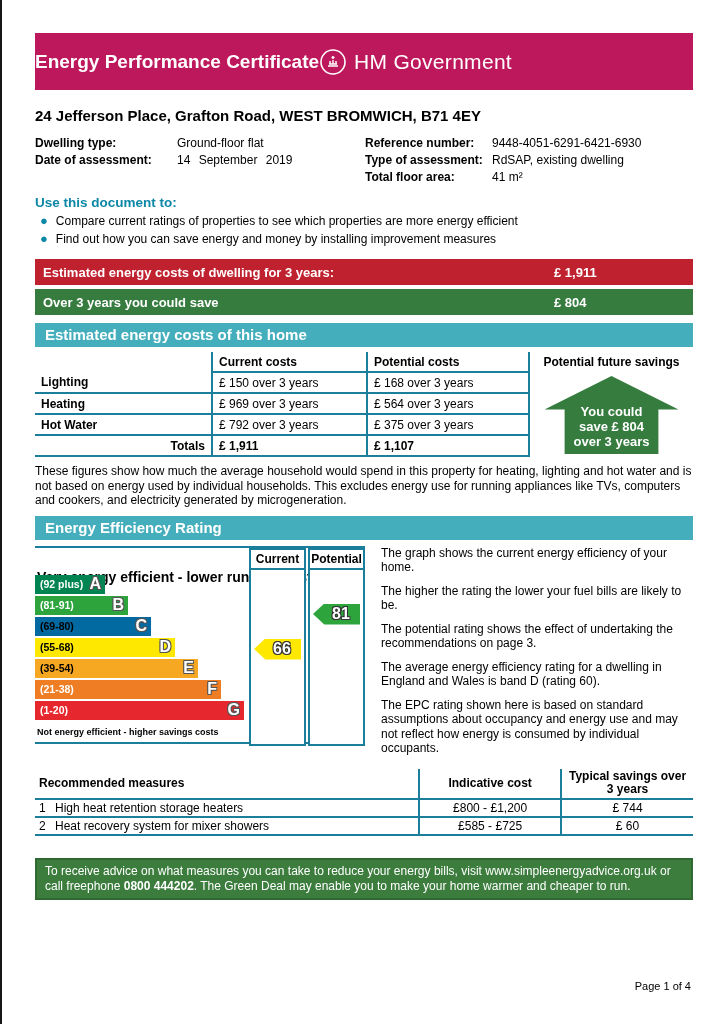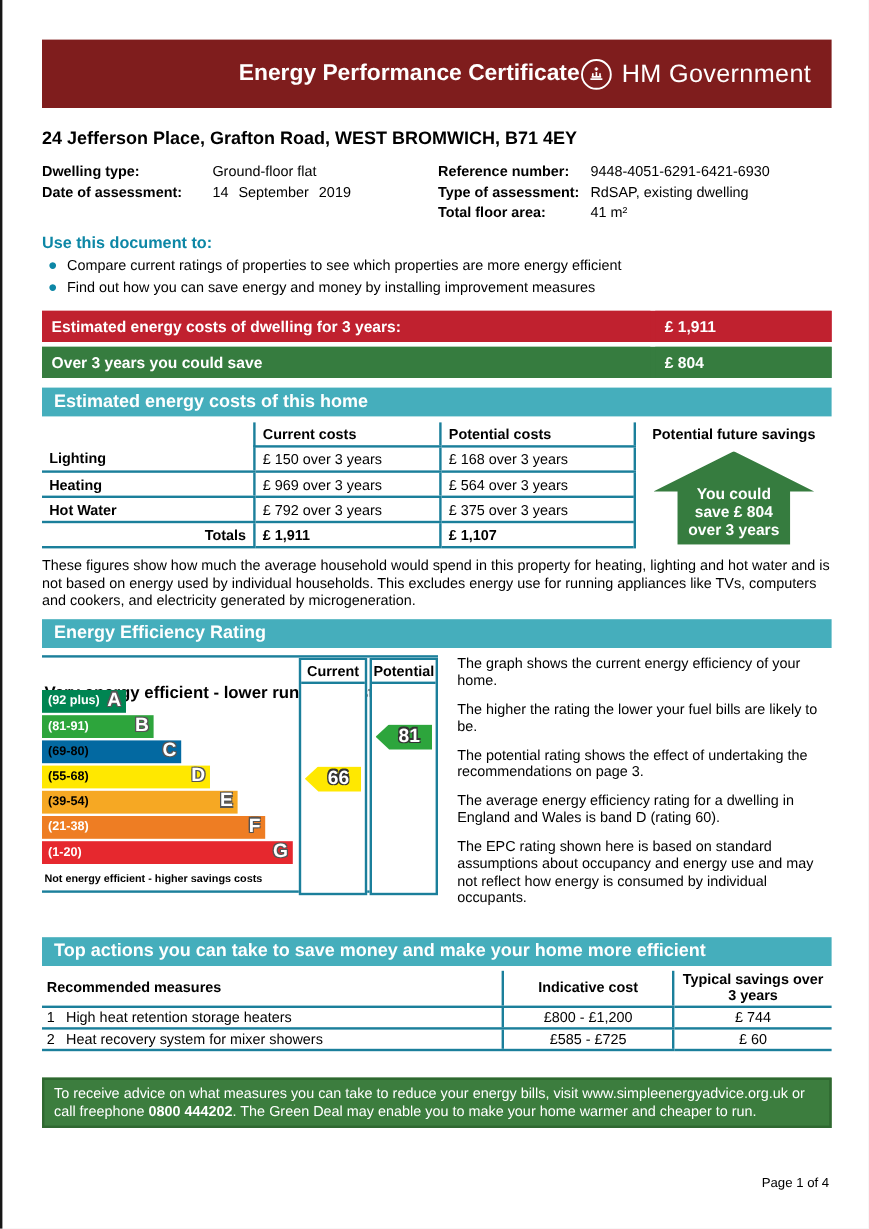--- a/index.html
+++ b/index.html
@@ -2,22 +2,22 @@
 <html><head>
 <meta charset="utf-8">
 <style>
   * { margin:0; padding:0; box-sizing:border-box; }
   body { background:#e8e8e8; font-family:"Liberation Sans", sans-serif; }
   .page { position:relative; width:724px; height:1024px; background:#fff; color:#000;
           border-left:2px solid #161616; overflow:hidden; }
   .content { position:absolute; left:33px; top:33px; width:658px; }
 
   
-  .header { height:57px; background:#7f1d1d; display:flex; align-items:center;
-            justify-content:flex-end; padding:0 17px; }
+  .header { height:57px; background:#be185d; display:flex; align-items:center;
+            justify-content:flex-start; padding:0 0; }
   .header-title { color:#fff; font-size:19px; font-weight:bold; }
   .gov-logo { display:flex; align-items:center; gap:7px; color:#fff; }
   .gov-logo-text { font-size:21px; font-weight:400; letter-spacing:0.3px; }
 
   
   .address { margin-top:17px; font-weight:bold; font-size:15px; }
   .details { display:flex; margin-top:11px; font-size:12px; }
   .details-col { width:330px; }
   .details-col.right { width:328px; }
   .detail-row { display:flex; line-height:17px; }
@@ -267,21 +267,20 @@
 
       <div class="rating-notes">
         <p>The graph shows the current energy efficiency of your home.</p>
         <p>The higher the rating the lower your fuel bills are likely to be.</p>
         <p>The potential rating shows the effect of undertaking the recommendations on page 3.</p>
         <p>The average energy efficiency rating for a dwelling in England and Wales is band D (rating 60).</p>
         <p>The EPC rating shown here is based on standard assumptions about occupancy and energy use and may not reflect how energy is consumed by individual occupants.</p>
       </div>
     </div>
 
-    <div class="section-banner actions-banner">Top actions you can take to save money and make your home more efficient</div>
 
     <table class="actions">
       <tbody>
           <tr class="hdr">
         <td class="a1 bb" style="text-align:left; vertical-align:middle;">Recommended measures</td>
         <td class="a2 bl bb">Indicative cost</td>
         <td class="a3 bl bb">Typical savings over 3 years</td>
       </tr>
       <tr class="rowline">
         <td class="a1 bb"><span class="measure-num">1</span><span>High heat retention storage heaters</span></td>

